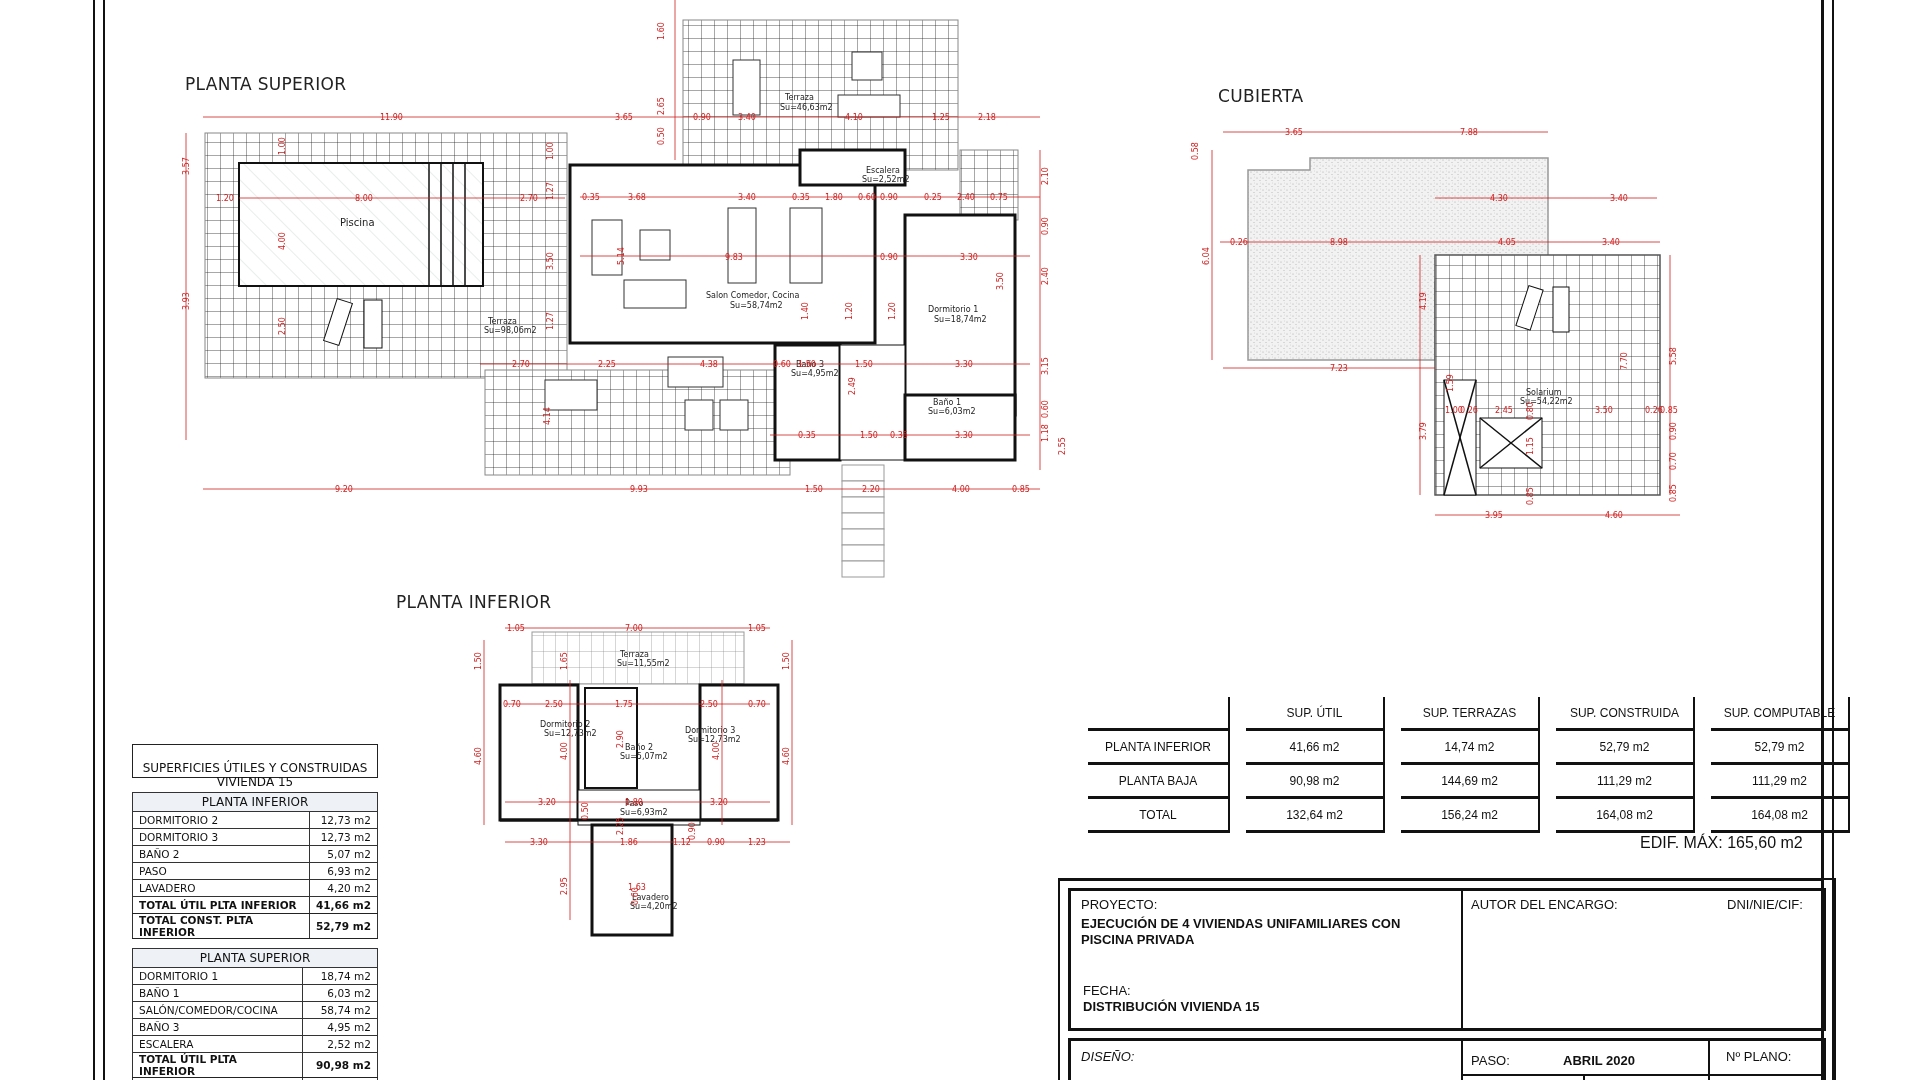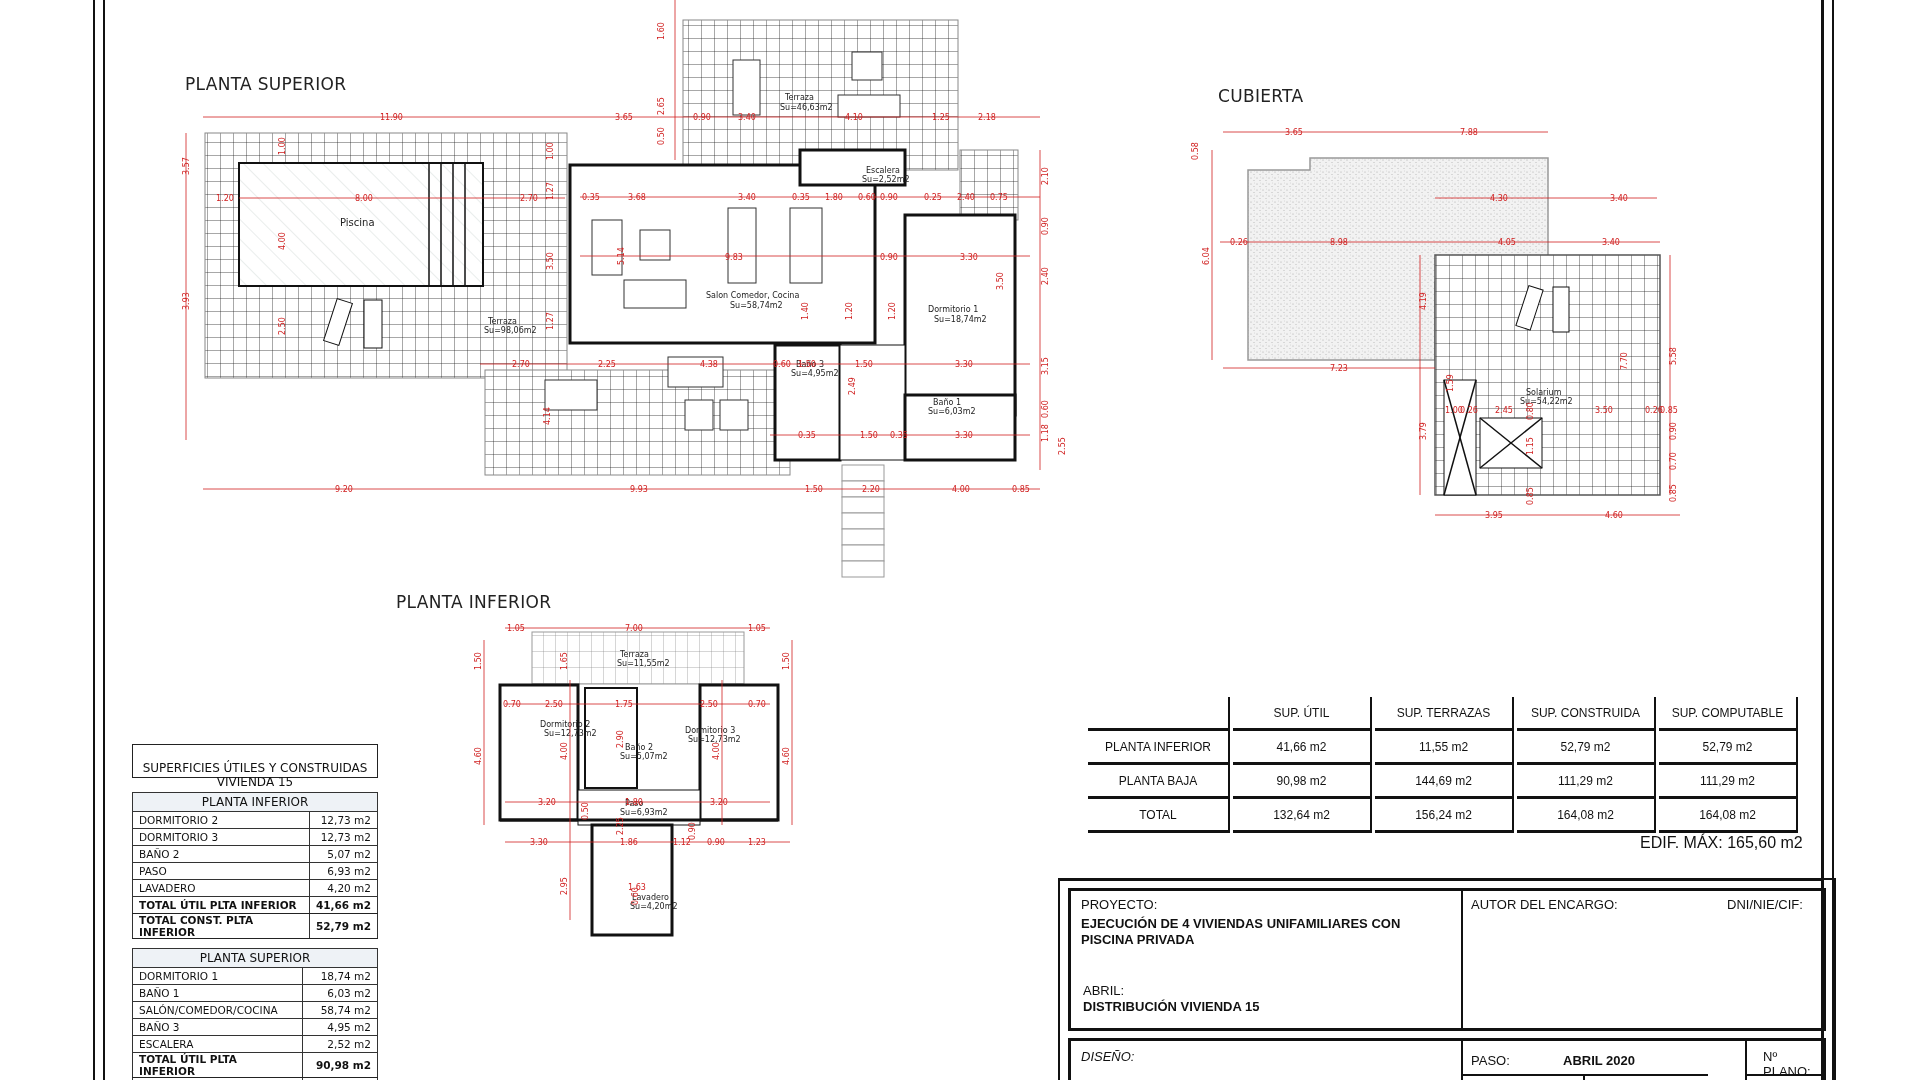--- a/index.html
+++ b/index.html
@@ -16,31 +16,31 @@
   .sup-title { position: absolute; left: 132px; top: 744px; width: 246px; height: 34px; border: 1.5px solid #222; text-align: center; font-family: "DejaVu Sans", sans-serif; font-size: 12px; line-height: 14px; padding-top: 16px; box-sizing: border-box; }
   .stable { position: absolute; left: 132px; width: 246px; border-collapse: collapse; font-family: "DejaVu Sans", sans-serif; font-size: 10.5px; }
   .stable td { border: 1px solid #333; height: 16px; padding: 0 6px; }
   .stable th { border: 1.5px solid #333; background: #eef2f6; font-weight: normal; height: 16px; font-size: 12px; }
   .stable td.v { text-align: right; white-space: nowrap; }
   .stable tr.tot td { font-weight: bold; border-bottom: 1.5px solid #222; }
 
   
   .sum { position: absolute; left: 1088px; top: 697px; font-family: "Liberation Sans", sans-serif; font-size: 12px; }
   .sum .row { display: flex; height: 34px; }
-  .sum .cell { width: 139px; margin-right: 3px; display: flex; align-items: center; justify-content: center; border-right: 2px solid #111; border-bottom: 3px solid #111; box-sizing: border-box; }
+  .sum .cell { width: 139px; margin-right: 16px; display: flex; align-items: center; justify-content: center; border-right: 2px solid #111; border-bottom: 3px solid #111; box-sizing: border-box; }
   .sum .cell.first { width: 142px; }
   .sum .hdr .cell.first { border-bottom: 3px solid #111; }
   .edif { position: absolute; left: 1640px; top: 834px; font-family: "Liberation Sans", sans-serif; font-size: 16px; }
 
   
   .tb-outer { position: absolute; left: 1058px; top: 878px; width: 778px; height: 210px; border: 2.5px solid #111; border-bottom: none; box-sizing: border-box; }
   .tb-box1 { position: absolute; left: 1068px; top: 888px; width: 758px; height: 143px; border: 3px solid #111; box-sizing: border-box; display: flex; }
   .tb-box2 { position: absolute; left: 1068px; top: 1038px; width: 758px; height: 60px; border: 3px solid #111; box-sizing: border-box; display: flex; }
   .tb-l { width: 390px; border-right: 2px solid #111; position: relative; font-size: 13px; }
-  .tb-r { flex: 1; position: relative; font-size: 13px; padding-left: 37px; }
+  .tb-r { flex: 1; position: relative; font-size: 13px; }
   .tb-b { font-weight: bold; font-size: 13px; line-height: 16px; }
 </style>
 </head>
 <body>
 
 <div class="vline" style="left:93px;top:0;width:2px;height:1080px;"></div>
 <div class="vline" style="left:103px;top:0;width:2px;height:1080px;"></div>
 <div class="vline" style="left:1821px;top:0;width:3px;height:1080px;"></div>
 <div class="vline" style="left:1832px;top:0;width:2px;height:1080px;"></div>
 <div class="vline" style="left:1058px;top:878px;width:766px;height:2.5px;"></div>
@@ -422,21 +422,21 @@
   <div class="row hdr">
     <div class="cell first"></div>
     <div class="cell">SUP. ÚTIL</div>
     <div class="cell">SUP. TERRAZAS</div>
     <div class="cell">SUP. CONSTRUIDA</div>
     <div class="cell">SUP. COMPUTABLE</div>
   </div>
   <div class="row">
     <div class="cell first">PLANTA INFERIOR</div>
     <div class="cell">41,66 m2</div>
-    <div class="cell">11,55 m2</div>
+    <div class="cell">14,74 m2</div>
     <div class="cell">52,79 m2</div>
     <div class="cell">52,79 m2</div>
   </div>
   <div class="row">
     <div class="cell first">PLANTA BAJA</div>
     <div class="cell">90,98 m2</div>
     <div class="cell">144,69 m2</div>
     <div class="cell">111,29 m2</div>
     <div class="cell">111,29 m2</div>
   </div>
@@ -449,21 +449,21 @@
   </div>
 </div>
 <div class="edif">EDIF. MÁX: 165,60 m2</div>
 
 <div class="tb-outer"></div>
 <div class="tb-box1">
   <div class="tb-l">
     <div class="abs" style="left:10px;top:6px;text-align:right;">PROYECTO:</div>
     <div class="abs tb-b" style="left:10px;top:25px;">EJECUCIÓN DE 4 VIVIENDAS UNIFAMILIARES CON</div>
     <div class="abs tb-b" style="left:10px;top:41px;">PISCINA PRIVADA</div>
-    <div class="abs" style="left:12px;top:92px;">ABRIL:</div>
+    <div class="abs" style="left:12px;top:92px;">FECHA:</div>
     <div class="abs tb-b" style="left:12px;top:108px;">DISTRIBUCIÓN VIVIENDA 15</div>
   </div>
   <div class="tb-r">
     <div class="abs" style="left:8px;top:6px;">AUTOR DEL ENCARGO:</div>
     <div class="abs" style="left:264px;top:6px;">DNI/NIE/CIF:</div>
   </div>
 </div>
 <div class="tb-box2">
   <div class="tb-l">
     <div class="abs" style="left:10px;top:8px;font-style:italic;">DISEÑO:</div>

